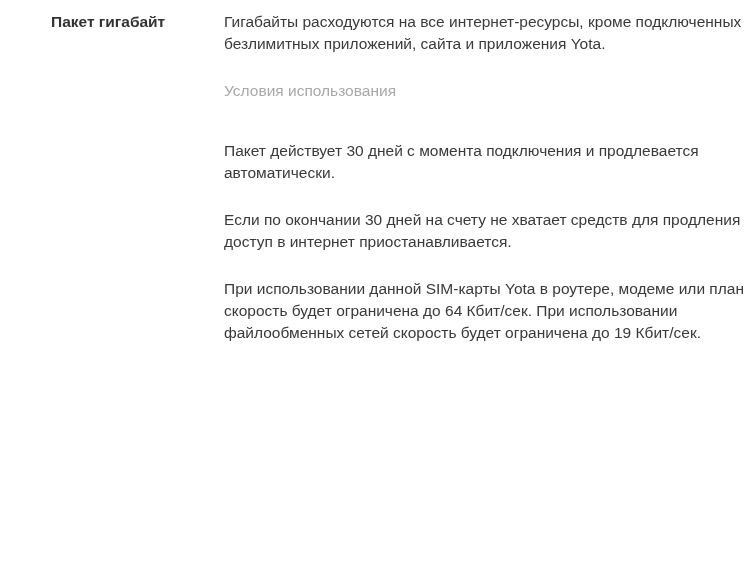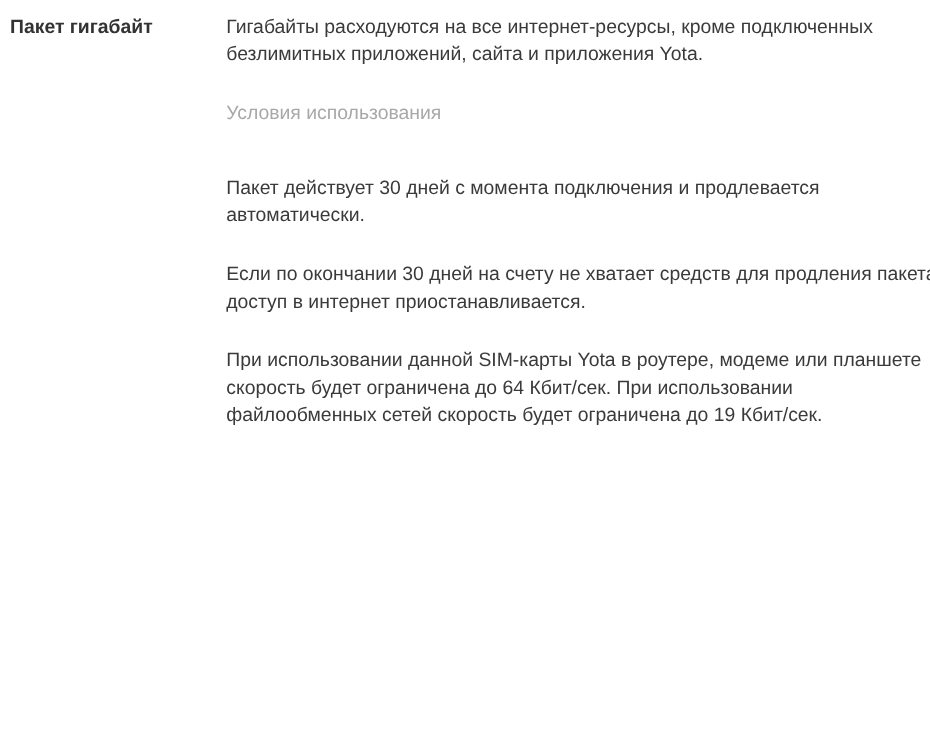--- a/index.html
+++ b/index.html
@@ -15,20 +15,21 @@
   }
   .info-row {
     display: flex;
     align-items: flex-start;
     padding: 11px 0 0 8px;
     box-sizing: border-box;
   }
   .label-col {
     width: 173px;
     flex: 0 0 173px;
+    margin-left: 43px;
   }
   .row-title {
     font-size: 15.5px;
     font-weight: 700;
     line-height: 22px;
     color: #333333;
   }
   .content-col {
     flex: 0 0 556px;
     width: 556px;

